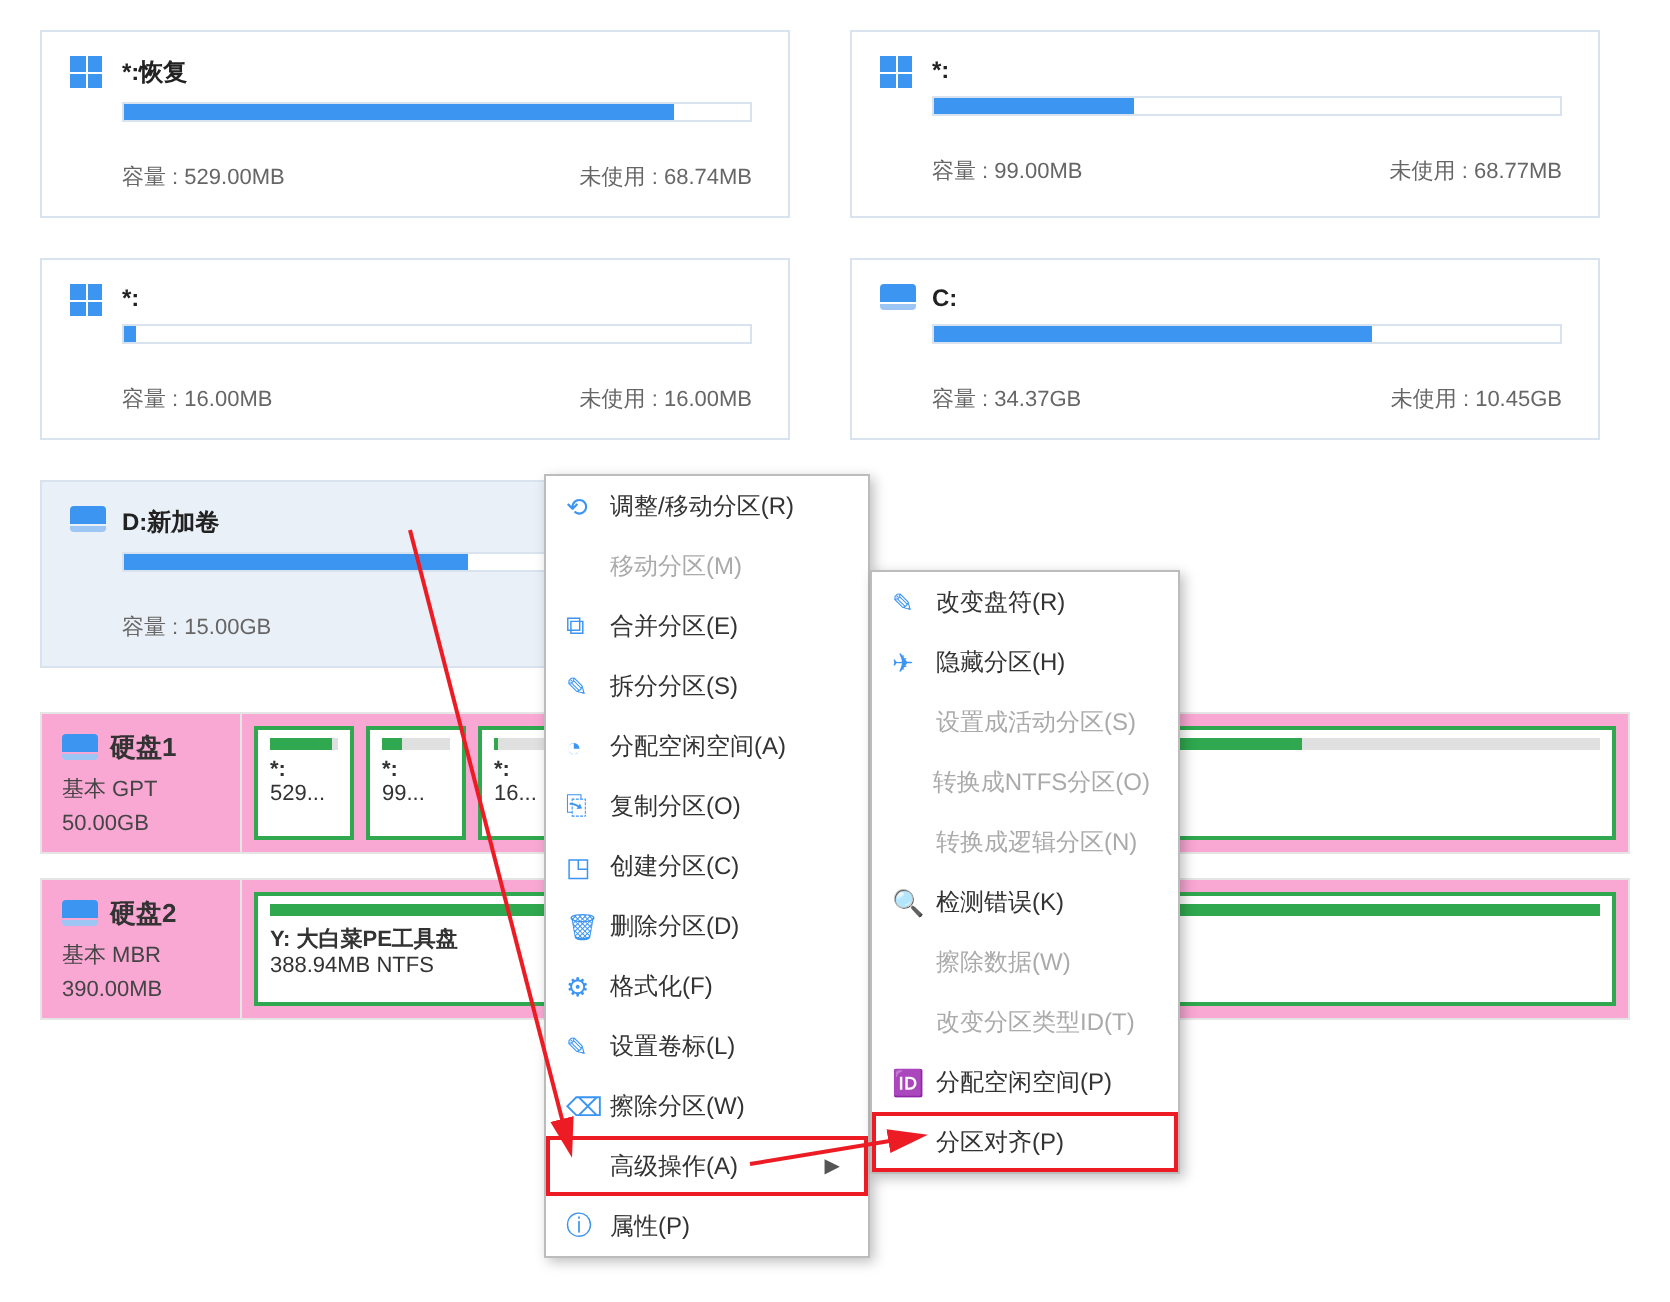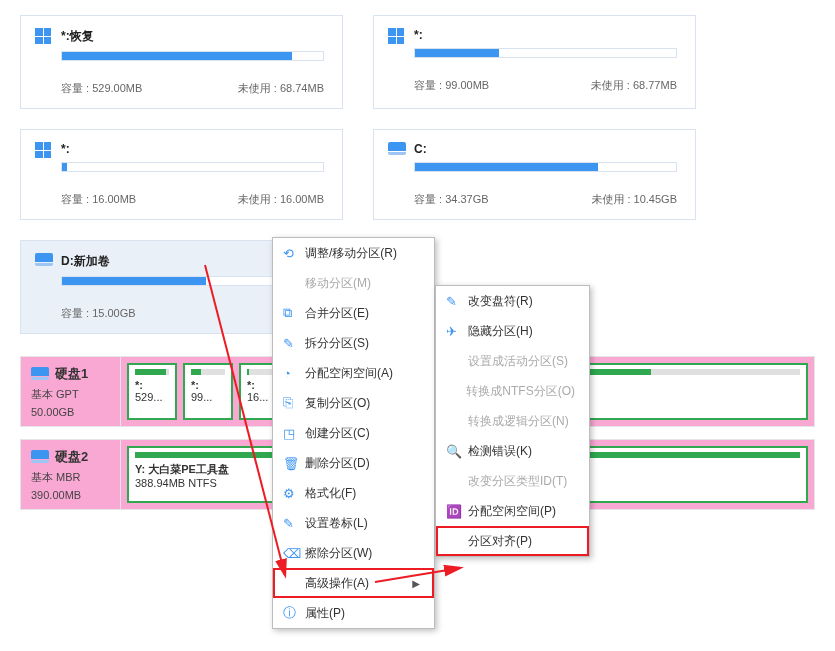--- a/index.html
+++ b/index.html
@@ -1,19 +1,19 @@
 <!DOCTYPE html>
 <html><head>
 <meta charset="utf-8">
 <style>
   * { box-sizing: border-box; margin: 0; padding: 0; font-family: "Microsoft YaHei", Arial, sans-serif; }
   body { background: #fff; font-size: 12px; color: #333; width: 835px; height: 651px; position: relative; overflow: hidden; }
 
   .tiles { display: flex; flex-wrap: wrap; gap: 20px 30px; padding: 15px 20px 10px 20px; }
-  .tile { width: 323px; border: 1px solid #d9e3ef; padding: 12px 18px 12px 14px; display: flex; align-items: flex-start; }
+  .tile { width: 375px; border: 1px solid #d9e3ef; padding: 12px 18px 12px 14px; display: flex; align-items: flex-start; }
   .tile .icon-col { width: 26px; flex: 0 0 26px; padding-top: 0; }
   .tile .body { flex: 1; }
   .tile .title { font-weight: 700; font-size: 12px; color: #222; margin-bottom: 6px; }
   .bar { height: 10px; background: #fff; border: 1px solid #d9e3ef; margin-bottom: 6px; position: relative; overflow: hidden; }
   .bar .fill { height: 100%; background: #3d95f2; }
   .caprow { display: flex; justify-content: space-between; color: #666; font-size: 11px; margin-top: 20px; }
 
   .tile.sel { background: #eaf0f7; }
 
   .win-icon { width: 16px; height: 16px; display: grid; grid-template-columns: 1fr 1fr; grid-template-rows: 1fr 1fr; gap: 1px; }
@@ -288,20 +288,24 @@
       <span class="ic"></span>
       <span class="lab">转换成NTFS分区(O)</span>
     </div>
     <div class="ctx-row dis">
       <span class="ic"></span>
       <span class="lab">转换成逻辑分区(N)</span>
     </div>
     <div class="ctx-row">
       <span class="ic">🔍</span>
       <span class="lab">检测错误(K)</span>
+    </div>
+    <div class="ctx-row dis">
+      <span class="ic"></span>
+      <span class="lab">擦除数据(W)</span>
     </div>
     <div class="ctx-row dis">
       <span class="ic"></span>
       <span class="lab">改变分区类型ID(T)</span>
     </div>
     <div class="ctx-row">
       <span class="ic">🆔</span>
       <span class="lab">分配空闲空间(P)</span>
     </div>
     <div class="ctx-row hl">

